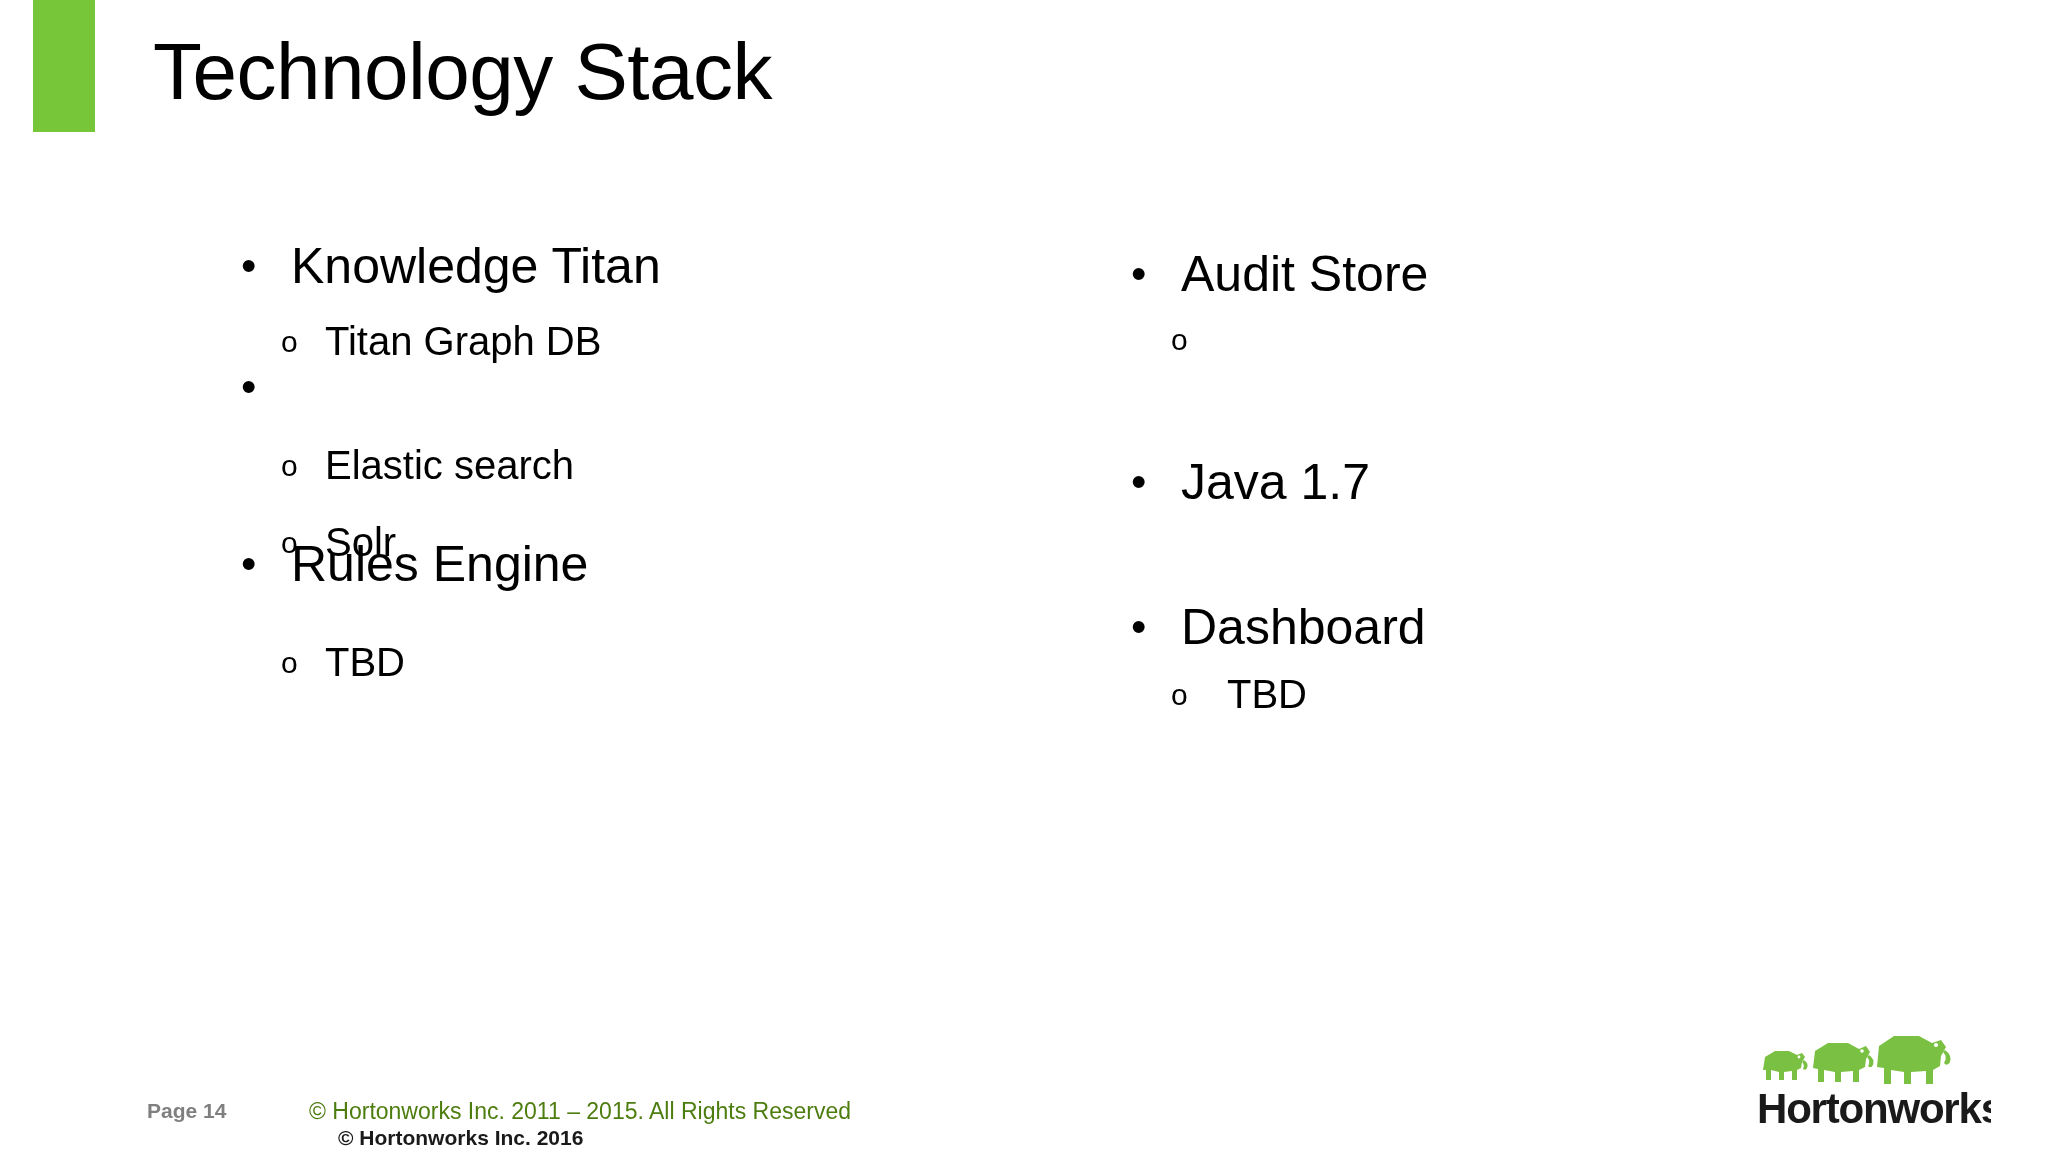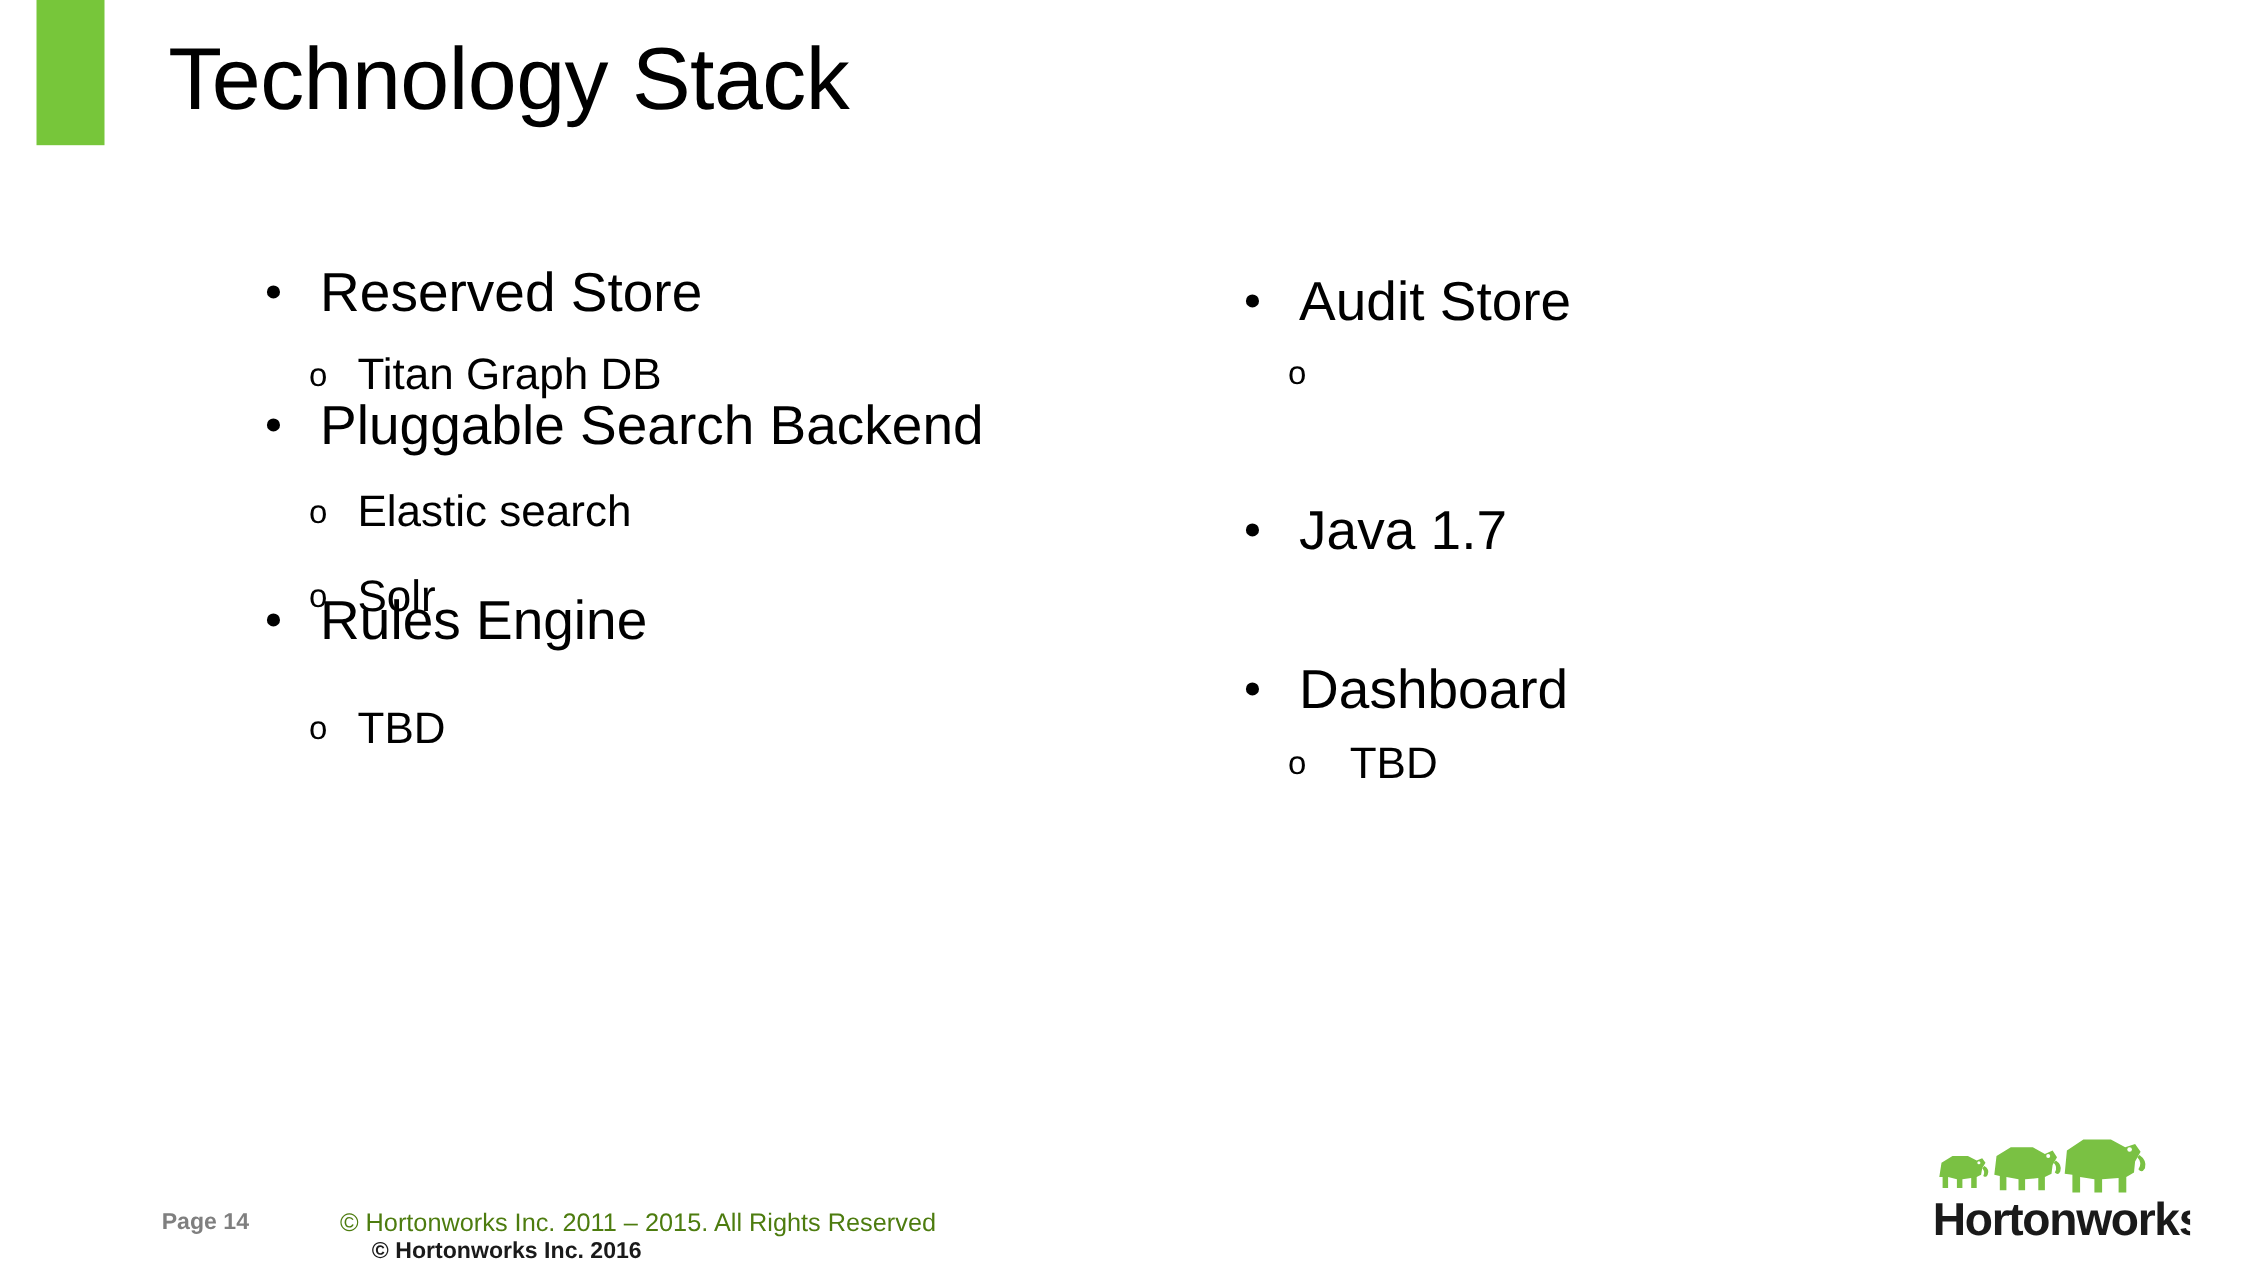--- a/index.html
+++ b/index.html
@@ -126,30 +126,29 @@
 <div class="slide">
 
   <div class="title-accent"></div>
   <div class="slide-title">Technology Stack</div>
 
   <div class="col col-left">
     <ul class="lvl1">
 
       <li class="b1" style="position:absolute; top:236px;">
         <span class="mark">•</span>
-        <span>Reserved Store</span>
+        <span>Knowledge Titan</span>
       </li>
       <li class="b2" style="position:absolute; top:316px;">
         <span class="mark">o</span>
         <span>Titan Graph DB</span>
       </li>
 
       <li class="b1" style="position:absolute; top:357px;">
         <span class="mark">•</span>
-        <span>Pluggable Search Backend</span>
       </li>
       <li class="b2" style="position:absolute; top:440px;">
         <span class="mark">o</span>
         <span>Elastic search</span>
       </li>
       <li class="b2" style="position:absolute; top:517px;">
         <span class="mark">o</span>
         <span>Solr</span>
       </li>
 

